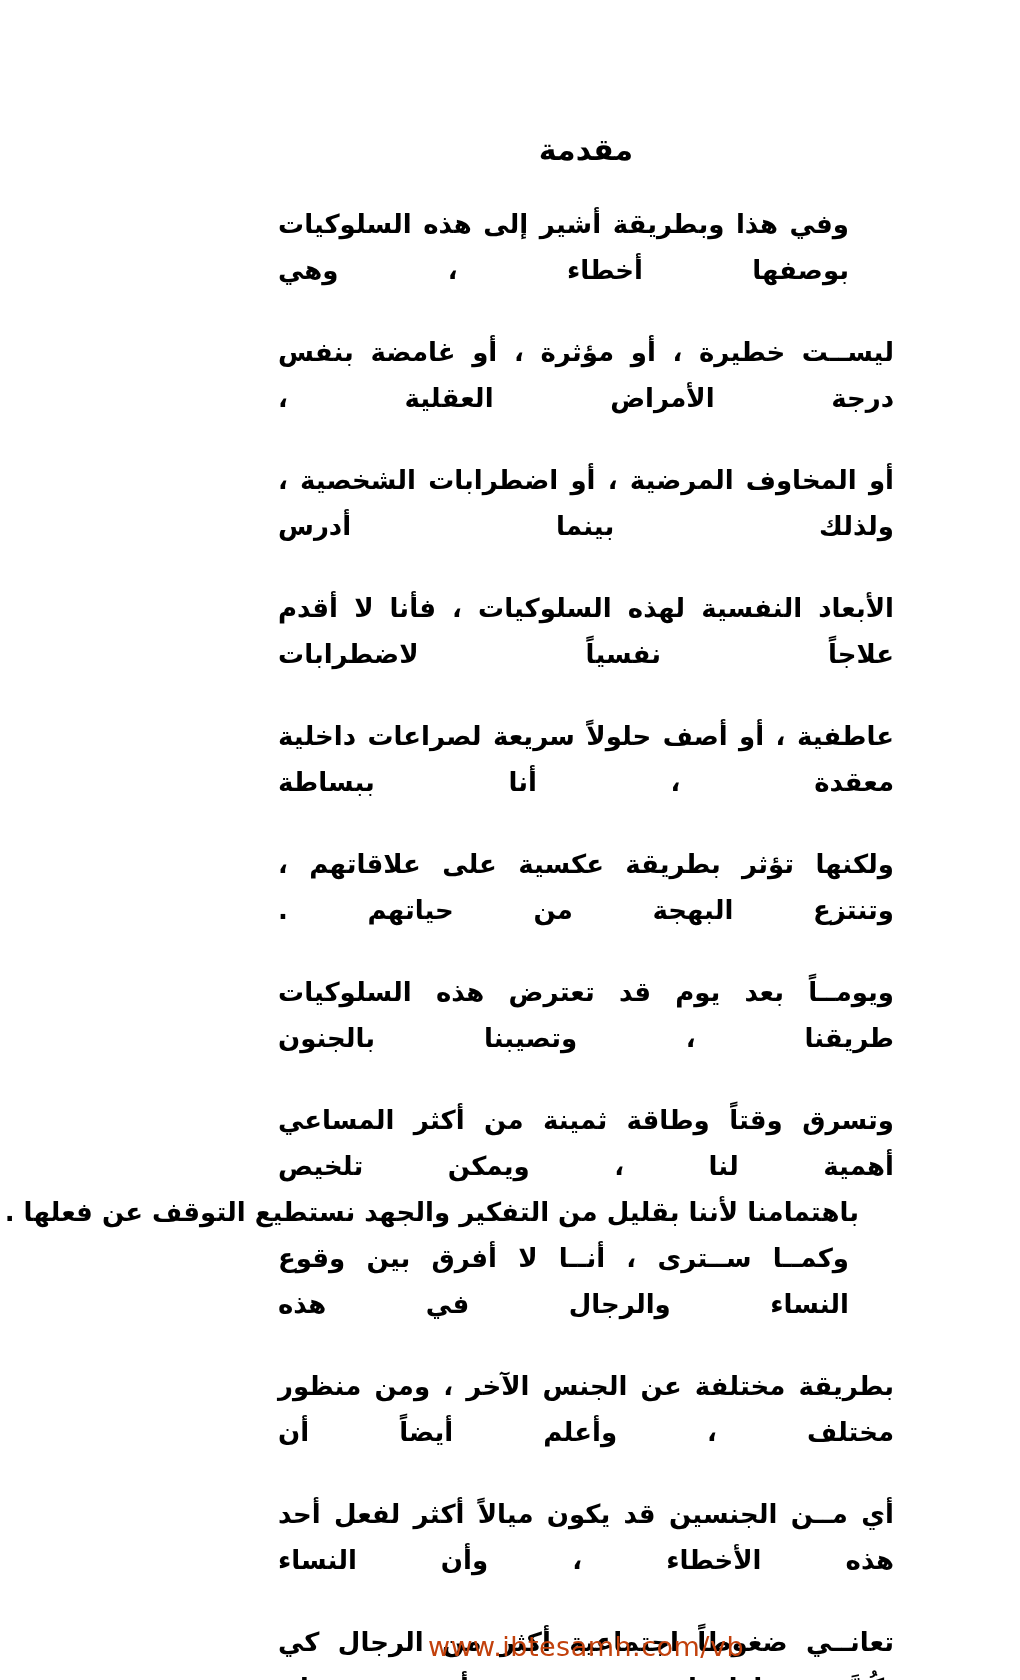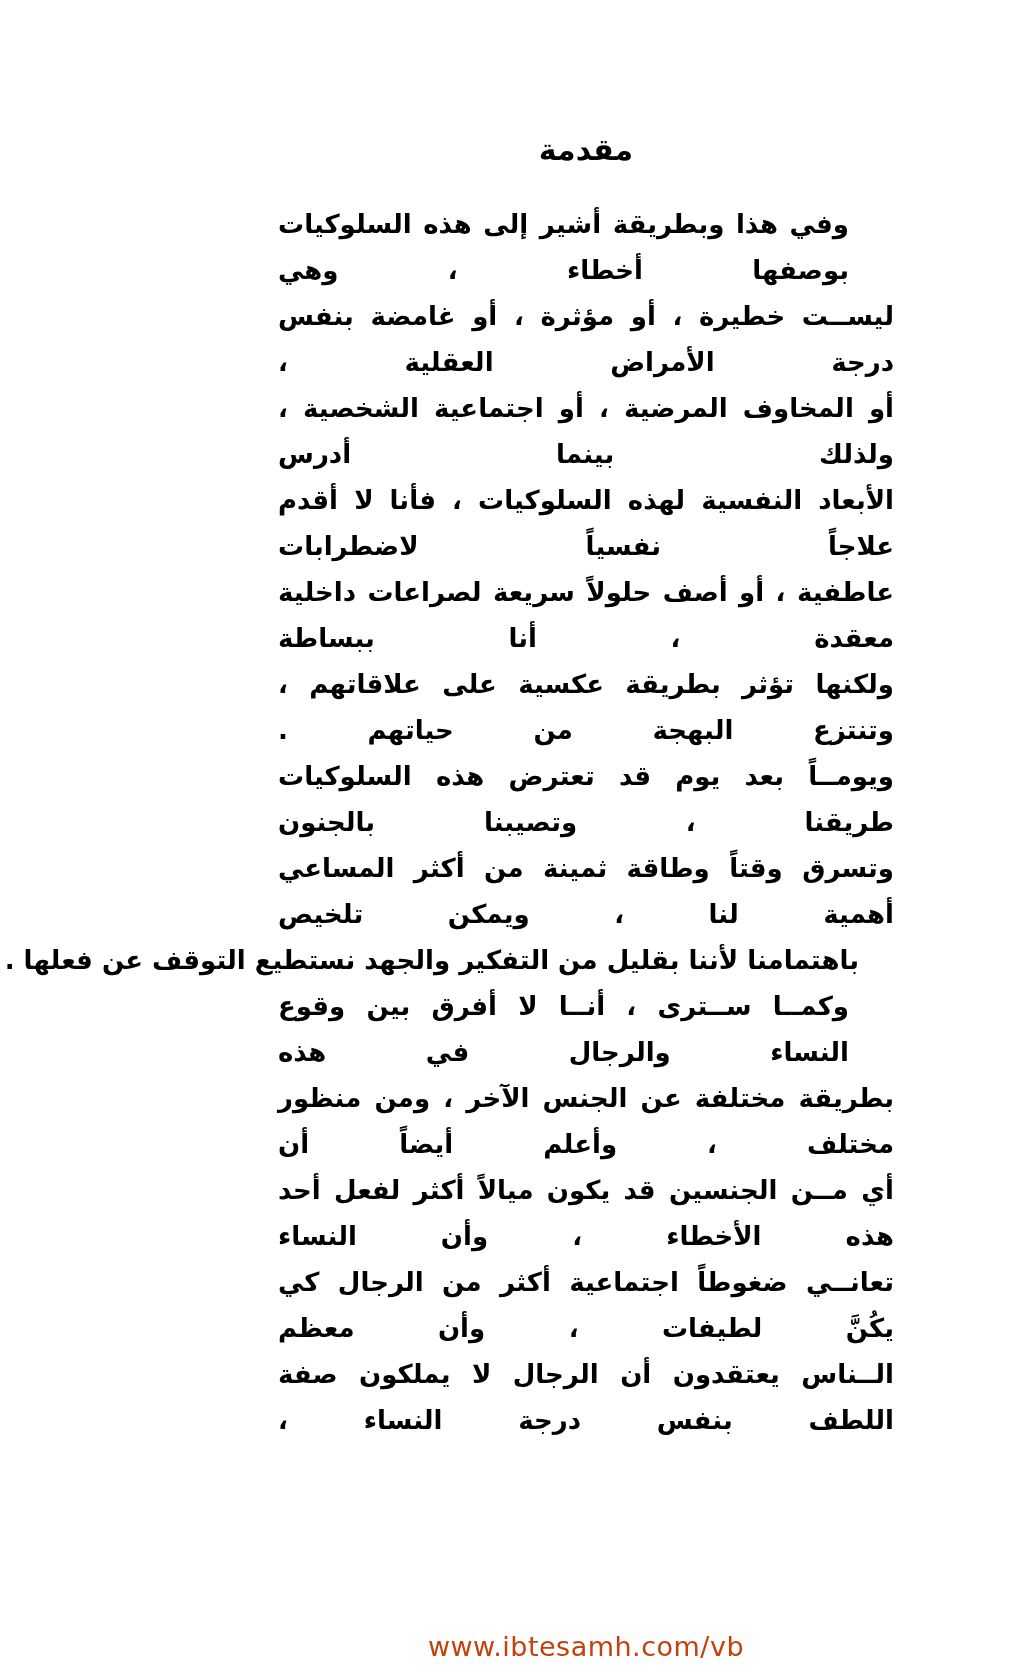--- a/index.html
+++ b/index.html
@@ -28,21 +28,21 @@
   }
   .body-text {
     margin: 34px 126px 0 126px;
     font-size: 26px;
     font-weight: 700;
     line-height: 46px;
     direction: rtl;
   }
   .line { white-space: nowrap; }
   
-  .line.j  { text-align: justify; text-align-last: justify; white-space: normal; }
+  .line.j  { text-align: justify; text-align-last: justify; white-space: normal; margin-top: 36px; }
   
   .line.jr { text-align: justify; text-align-last: justify; white-space: normal; padding-right: 45px; }
   
   .line.ri { text-align: left; padding-right: 35px; }
   .footer {
     position: absolute;
     left: 0;
     right: 0;
     bottom: 18px;
     text-align: center;
@@ -56,21 +56,21 @@
 <body>
 
 <div class="page">
 
   <h1 class="page-title">مقدمة</h1>
 
   <div class="body-text">
     <div class="para">
         <div class="line jr">وفي هذا وبطريقة أشير إلى هذه السلوكيات بوصفها أخطاء ، وهي</div>
         <div class="line j">ليســت خطيرة ، أو مؤثرة ، أو غامضة بنفس درجة الأمراض العقلية ،</div>
-        <div class="line j">أو المخاوف المرضية ، أو اجتماعية الشخصية ، ولذلك بينما أدرس</div>
+        <div class="line j">أو المخاوف المرضية ، أو اضطرابات الشخصية ، ولذلك بينما أدرس</div>
         <div class="line j">الأبعاد النفسية لهذه السلوكيات  ، فأنا لا أقدم علاجاً نفسياً لاضطرابات</div>
         <div class="line j">عاطفية ، أو أصف حلولاً سريعة لصراعات داخلية معقدة ، أنا ببساطة</div>
         <div class="line j">ولكنها تؤثر بطريقة عكسية على علاقاتهم ، وتنتزع البهجة من حياتهم .</div>
         <div class="line j">ويومــاً بعد يوم قد تعترض هذه السلوكيات طريقنا ، وتصيبنا بالجنون</div>
         <div class="line j">وتسرق وقتاً وطاقة ثمينة من أكثر المساعي أهمية لنا ، ويمكن تلخيص</div>
         <div class="line ri">باهتمامنا لأننا بقليل من التفكير والجهد نستطيع التوقف عن فعلها .</div>
       </div>
     <div class="para">
         <div class="line jr">وكمــا ســترى ، أنــا لا أفرق بين وقوع النساء والرجال في هذه</div>
         <div class="line j">بطريقة مختلفة عن الجنس الآخر ، ومن منظور مختلف ، وأعلم أيضاً أن</div>

